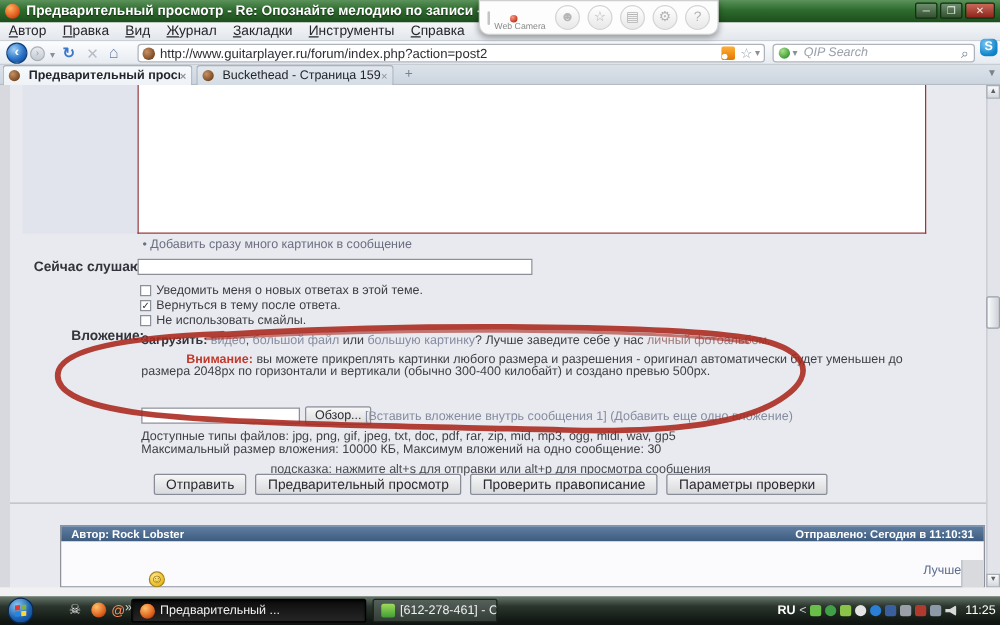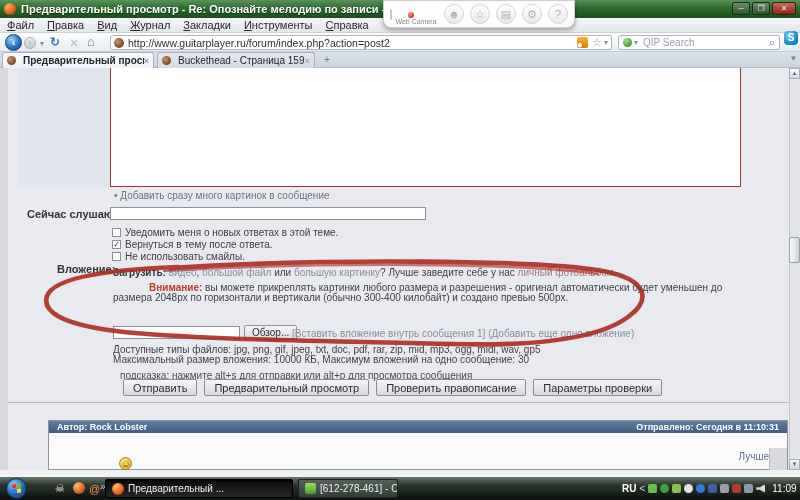--- a/index.html
+++ b/index.html
@@ -37,21 +37,21 @@
   .favicon-dot { width:10px; height:10px; border-radius:50%;
     background:radial-gradient(circle at 35% 35%, #c89066, #7a4a22 70%); margin-right:4px; flex:0 0 auto; }
   .url-text { font-size:10.5px; color:#2e2e34; white-space:nowrap; overflow:hidden; flex:1; }
   .rss-ic { width:11px; height:11px; border-radius:2px; margin-left:3px;
     background:radial-gradient(circle at 25% 75%, #fff 0 2px, transparent 2.5px), linear-gradient(#ffb03a,#e07800); flex:0 0 auto; }
   .star-ic { color:#9aa2ac; font-size:11px; margin-left:4px; }
   .caret { color:#8a909a; font-size:8px; margin-left:2px; }
   .searchbar { left:618px; top:35px; width:162px; height:15px; background:#fff; border:1px solid #aeb3bc; border-radius:3px;
     display:flex; align-items:center; padding:0 4px; }
   .qip-dot { width:9px; height:9px; border-radius:50%; background:radial-gradient(circle at 35% 30%, #a9e08a, #3f9e35 70%); flex:0 0 auto; }
-  .search-ph { font-size:10px; color:#9aa0aa; flex:1; margin-left:5px; }
+  .search-ph { font-size:10px; font-style:italic; color:#9aa0aa; flex:1; margin-left:5px; }
   .mag { color:#7a828c; font-size:11px; }
   .skype-ic { left:784px; top:31px; width:14px; height:14px; border-radius:4px;
     background:radial-gradient(circle at 35% 30%, #7ec8f2, #0d82c8 70%); color:#fff; font-size:10px; font-weight:bold; text-align:center; line-height:14px; }
 
   
   .tabbar { left:0; top:52px; width:800px; height:16px; background:linear-gradient(#dbe2ea,#ccd5df); border-bottom:1px solid #b4bcc6; }
   .tab { position:absolute; top:52px; height:16px; border:1px solid #a8b2be; border-bottom:none; border-radius:3px 3px 0 0;
     display:flex; align-items:center; padding:0 4px; font-size:10px; color:#22262c; }
   .tab.active { left:2px; width:152px; background:linear-gradient(#f7fafc,#eef2f6); font-weight:bold; }
   .tab.inactive { left:157px; width:158px; background:linear-gradient(#e2e8ee,#d4dce4); }
@@ -71,21 +71,21 @@
   .cbrow { display:flex; align-items:center; gap:4px; }
   .cbox { width:9px; height:9px; background:#fff; border:1px solid #8a8f98; font-size:8px; line-height:8px; text-align:center; color:#2e2e34; }
   .att-text { font-size:10px; line-height:10px; color:#3e3e46; }
   .lk { color:#868ca0; }
   .red-b { color:#c0392b; font-weight:bold;margin-left:36px; }
   .mp3-b { color:#b04a45; font-weight:bold; }
   .browse-btn { height:15px; padding:1px 7px; font-size:10px; color:#2a2a30;
     background:linear-gradient(#f7f7f7,#dcdcde); border:1px solid #8e929c; border-radius:2px; }
   .form-btn { height:17px; padding:2px 9px; font-size:11px; color:#2a2a30;
     background:linear-gradient(#f6f6f7,#d9dadd); border:1px solid #888c96; border-radius:2px; }
-  .hintrow { left:120px; top:370px; width:545px; color:#4a4a52; }
+  .hintrow { left:120px; top:370px; width:545px; text-align:center; color:#4a4a52; }
   .btnrow { left:120px; top:379px; width:545px; display:flex; justify-content:center; gap:7px; }
   .divider { left:8px; top:402px; width:781px; height:1px; background:#b8b9c2; }
 
   
   .msg-box { left:48px; top:420px; width:740px; height:50px; border:1px solid #8d929b; background:#fbfbfd; }
   .msg-header { height:15px; background:linear-gradient(#f8f9fb,#c9cdd6); border-bottom:1px solid #9aa0a8;
     font-size:11px; font-weight:bold; color:#2e3b5e; padding:1px 0 0 8px; }
   .msg-blue { height:12px; background:linear-gradient(#64850f0,#3d5c80); background:linear-gradient(#5f7ea2,#3d5c80);
     color:#fff; font-size:9px; font-weight:bold; display:flex; justify-content:space-between; padding:1px 8px 0 8px; }
   .quote-link { position:absolute; right:18px; top:30px; color:#5a6b8c; font-size:10px; }
@@ -144,21 +144,21 @@
   <span class="fficon"></span>
   <span class="title-text">Предварительный просмотр - Re: Опознайте мелодию по записи - Mozilla Firefox</span>
 </div>
 <div class="winbtns">
   <div class="winbtn">─</div>
   <div class="winbtn">❐</div>
   <div class="winbtn close">✕</div>
 </div>
 
 <div class="abs menubar">
-  <span class="menu-item">Файл</span>
+  <span class="menu-item">Автор</span>
   <span class="menu-item">Правка</span>
   <span class="menu-item">Вид</span>
   <span class="menu-item">Журнал</span>
   <span class="menu-item">Закладки</span>
   <span class="menu-item">Инструменты</span>
   <span class="menu-item">Справка</span>
 </div>
 
 <div class="abs navbar"></div>
 <div class="abs backbtn">‹</div>
@@ -299,21 +299,21 @@
   <span class="tico" style="background:#6abf4b;"></span>
   <span class="tico" style="background:#3fa047; border-radius:50%;"></span>
   <span class="tico" style="background:#8bc34a;"></span>
   <span class="tico" style="background:#e4e4e4; border-radius:50%;"></span>
   <span class="tico" style="background:#2a7fd4; border-radius:50%;"></span>
   <span class="tico" style="background:#3a5f9e;"></span>
   <span class="tico" style="background:#9aa0a8;"></span>
   <span class="tico" style="background:#b03a2e;"></span>
   <span class="tico" style="background:#8d99a6;"></span>
   <span class="tico" style="background:#d8d8d8; clip-path:polygon(0 35%, 40% 35%, 100% 0, 100% 100%, 40% 65%, 0 65%);"></span>
-  <span class="clock">11:09</span>
+  <span class="clock">11:25</span>
 </div>
 
 <div class="abs camoverlay">
   <span class="campill">
       <i></i>
     </span>
   <span class="camlabel">Web Camera</span>
   <span class="cambtn" style="margin-left:46px;">☻</span>
   <span class="cambtn">☆</span>
   <span class="cambtn">▤</span>

